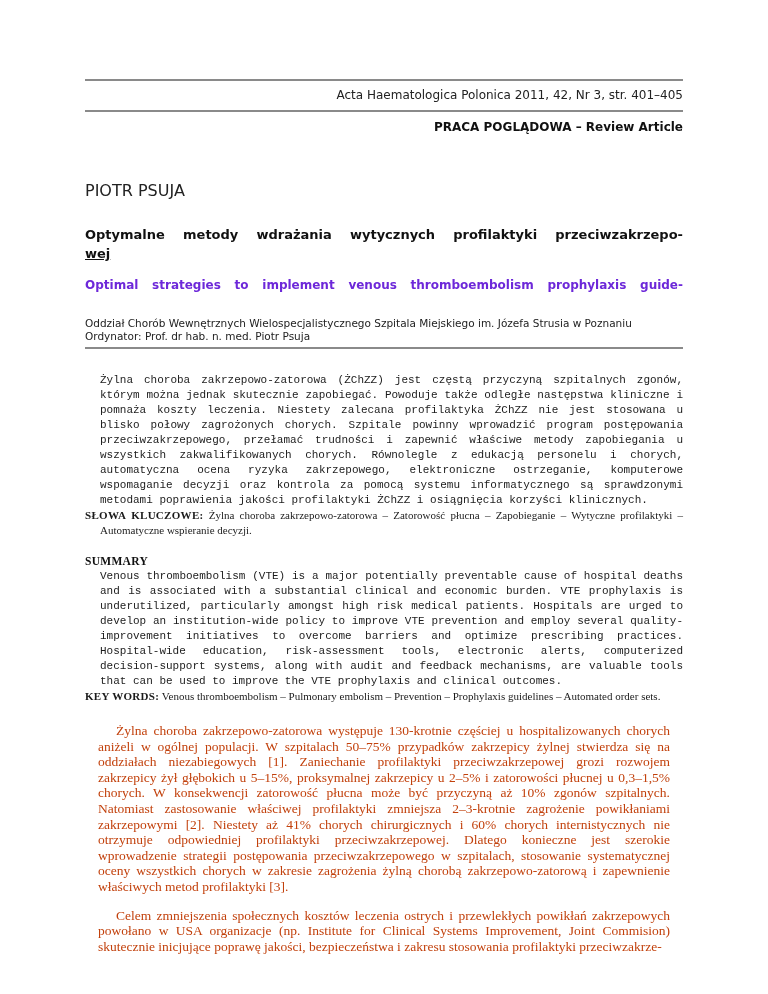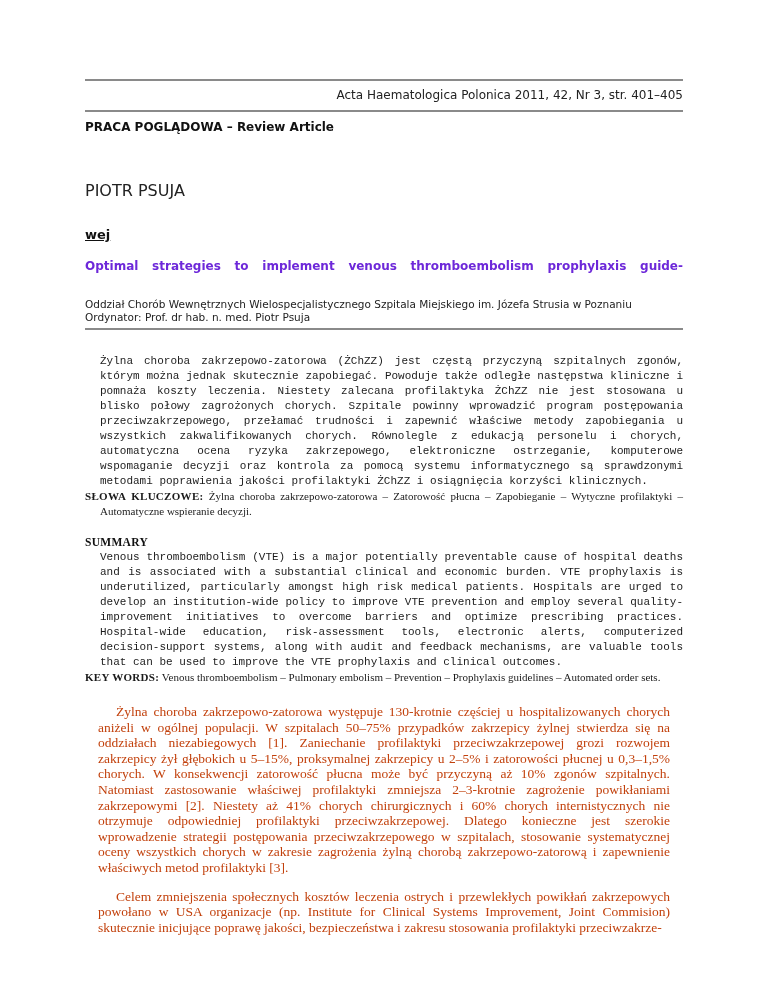--- a/index.html
+++ b/index.html
@@ -28,20 +28,21 @@
     text-align: right;
     padding: 7px 0 8px 0;
     color: #222;
   }
   .article-type {
     font-family: "DejaVu Sans", sans-serif;
     font-size: 12px; line-height: 14px;
     font-weight: bold;
     padding-top: 8px;
     color: #111;
+    text-align: right;
   }
   .author {
     font-family: "DejaVu Sans", sans-serif;
     font-size: 16px; line-height: 14px;
     margin-top: 50px;
     color: #222;
   }
   .title-pl {
     font-family: "DejaVu Sans", sans-serif;
     font-size: 13px; line-height: 19px;
@@ -112,20 +113,21 @@
 
   <div class="journal-line">Acta Haematologica Polonica 2011, 42, Nr 3, str. 401–405</div>
 
   <hr class="rule">
 
   <div class="article-type">PRACA POGLĄDOWA – Review Article</div>
 
   <div class="author">PIOTR PSUJA</div>
 
   <h1 class="title-pl">
+    <span class="jline">Optymalne metody wdrażania wytycznych profilaktyki przeciwzakrzepo-</span>
     <span class="lline">wej</span>
   </h1>
 
   <h2 class="title-en">
     <span class="jline">Optimal strategies to implement venous thromboembolism prophylaxis guide-</span>
   </h2>
 
   <div class="affiliation">
     <div>Oddział Chorób Wewnętrznych Wielospecjalistycznego Szpitala Miejskiego im. Józefa Strusia w Poznaniu</div>
     <div>Ordynator: Prof. dr hab. n. med. Piotr Psuja</div>

